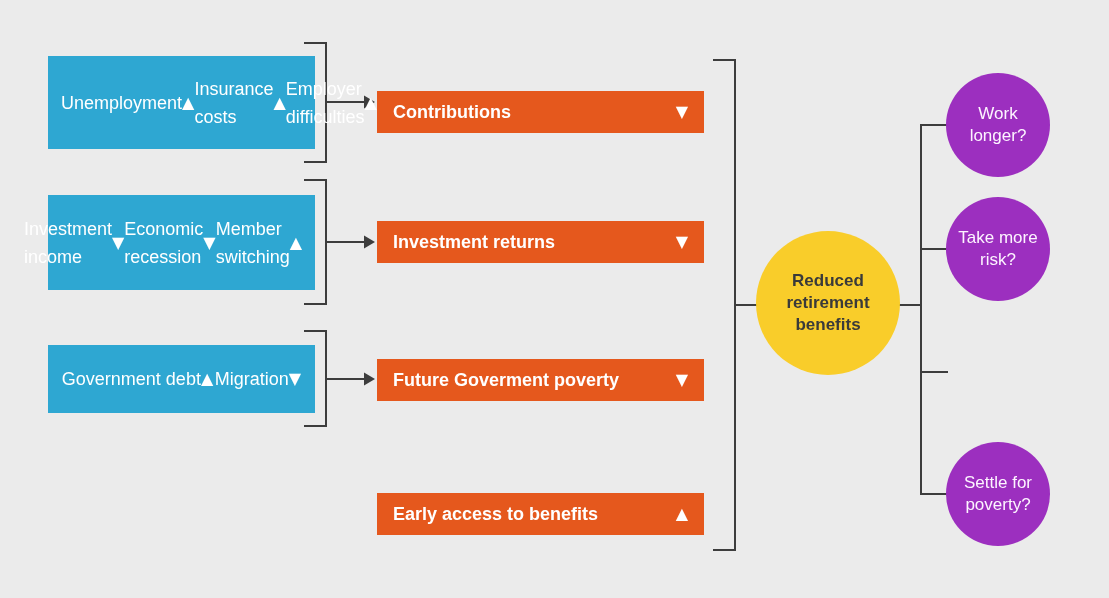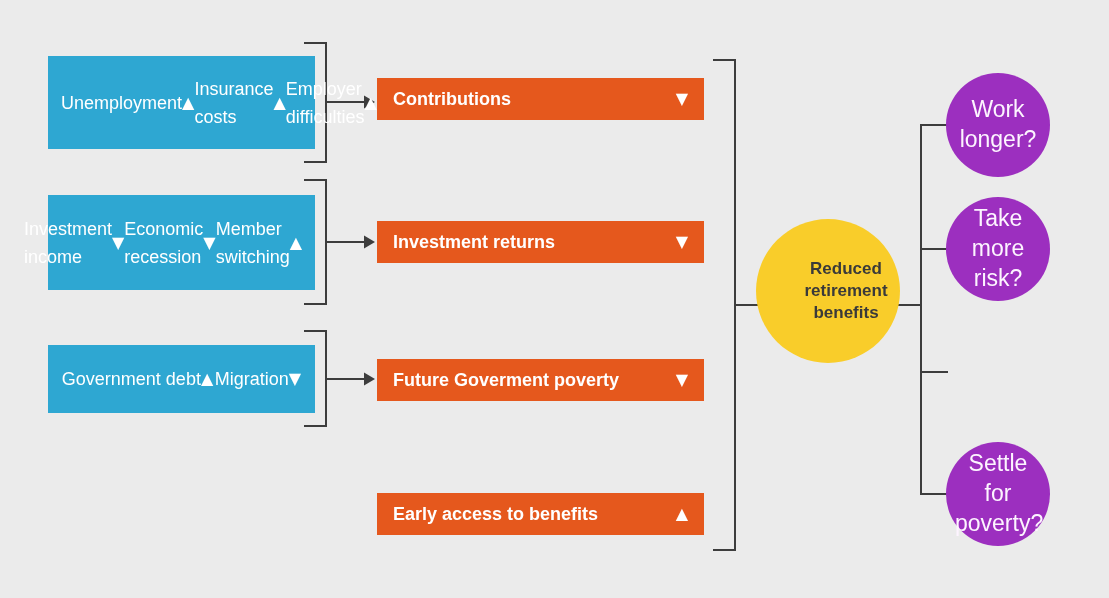--- a/index.html
+++ b/index.html
@@ -63,28 +63,28 @@
     padding: 0 16px;
     display: flex;
     justify-content: space-between;
     align-items: center;
     font-weight: bold;
     font-size: 18px;
   }
   .outcome-circle {
     position: absolute;
     left: 756px;
-    top: 219px;
+    top: 231px;
     width: 144px;
     height: 144px;
     border-radius: 50%;
     background: var(--yellow, #f9cd2a);
     display: flex;
     align-items: center;
-    justify-content: flex-end;
+    justify-content: center;
     text-align: center;
   }
   .outcome-circle .label {
     width: 108px;
     font-weight: bold;
     font-size: 17px;
     line-height: 1.3;
     color: var(--text-dark, #3a3a3a);
   }
   .response-circle {
@@ -94,21 +94,21 @@
     height: 104px;
     border-radius: 50%;
     background: var(--purple, #9c2fbf);
     display: flex;
     align-items: center;
     justify-content: center;
     text-align: center;
   }
   .response-circle .label {
     width: 86px;
-    font-size: 23px;
+    font-size: 17px;
     line-height: 1.3;
     color: #fdf4ff;
   }
 </style>
 </head>
 <body>
 
 <div class="canvas">
 
   <svg class="connectors" viewBox="0 0 1109 598">
@@ -170,21 +170,21 @@
     <div class="cause-row">
       <span>Government debt</span>
       <span class="indicator">▲</span>
     </div>
     <div class="cause-row">
       <span>Migration</span>
       <span class="indicator">▼</span>
     </div>
   </div>
 
-  <div class="factor-box" style="top:78px;">
+  <div class="factor-box" style="top:91px;">
     <span>Contributions</span>
     <span class="indicator">▼</span>
   </div>
   <div class="factor-box" style="top:221px;">
     <span>Investment returns</span>
     <span class="indicator">▼</span>
   </div>
   <div class="factor-box" style="top:359px;">
     <span>Future Goverment poverty</span>
     <span class="indicator">▼</span>

